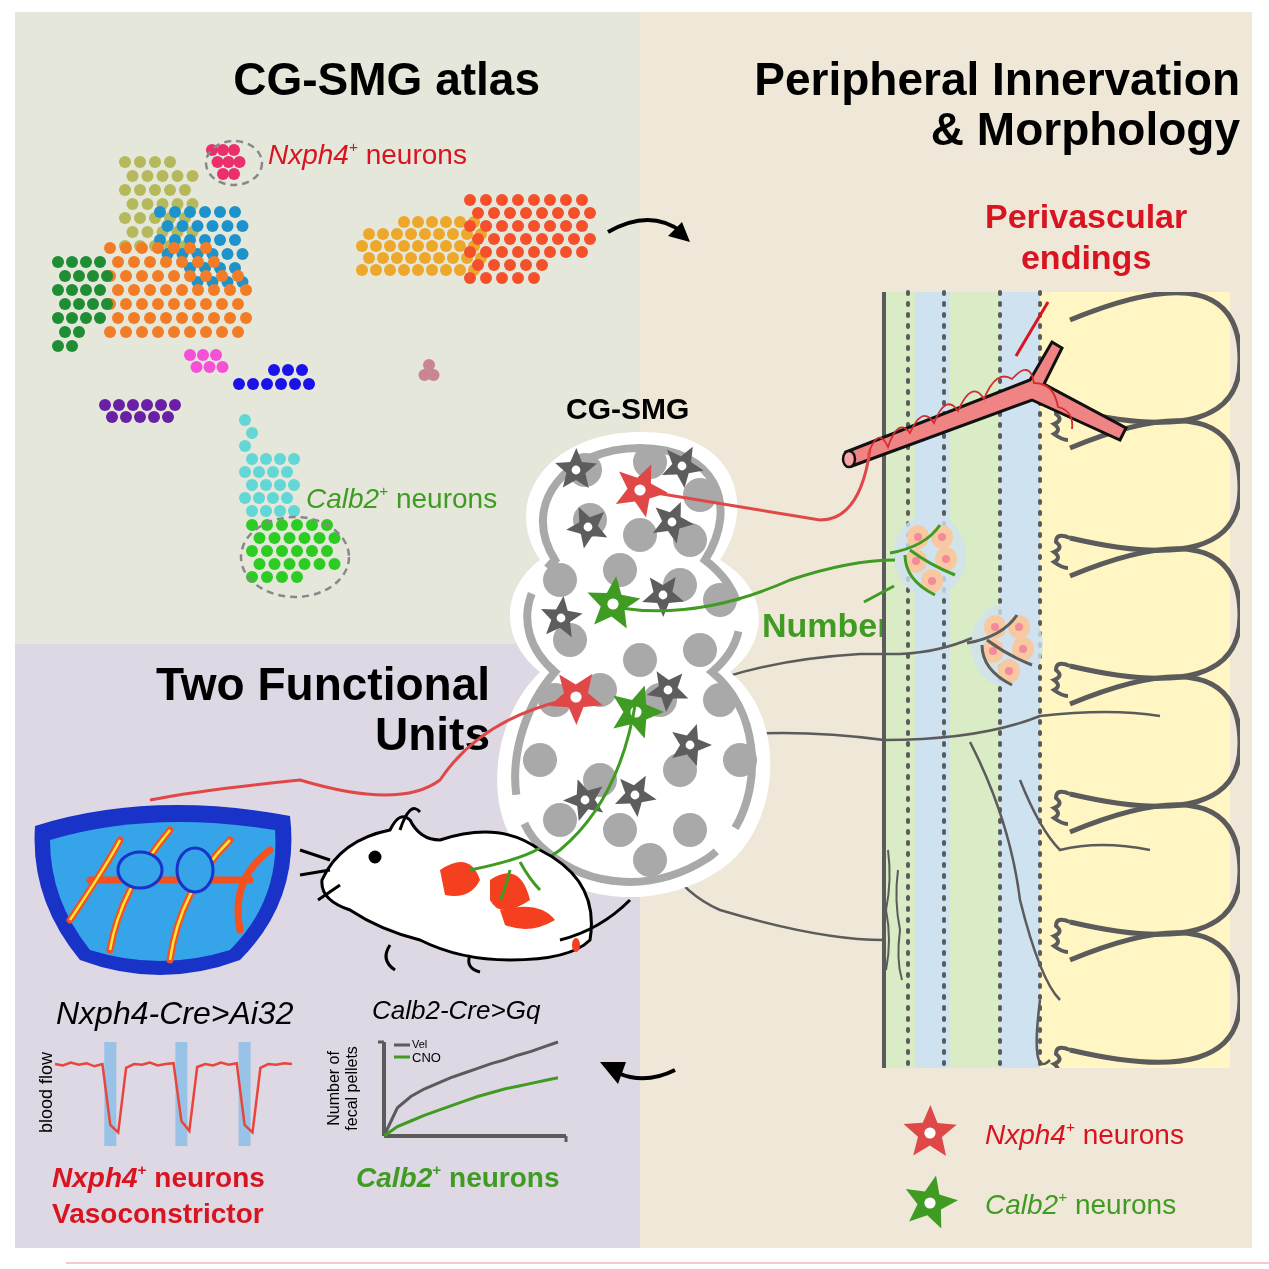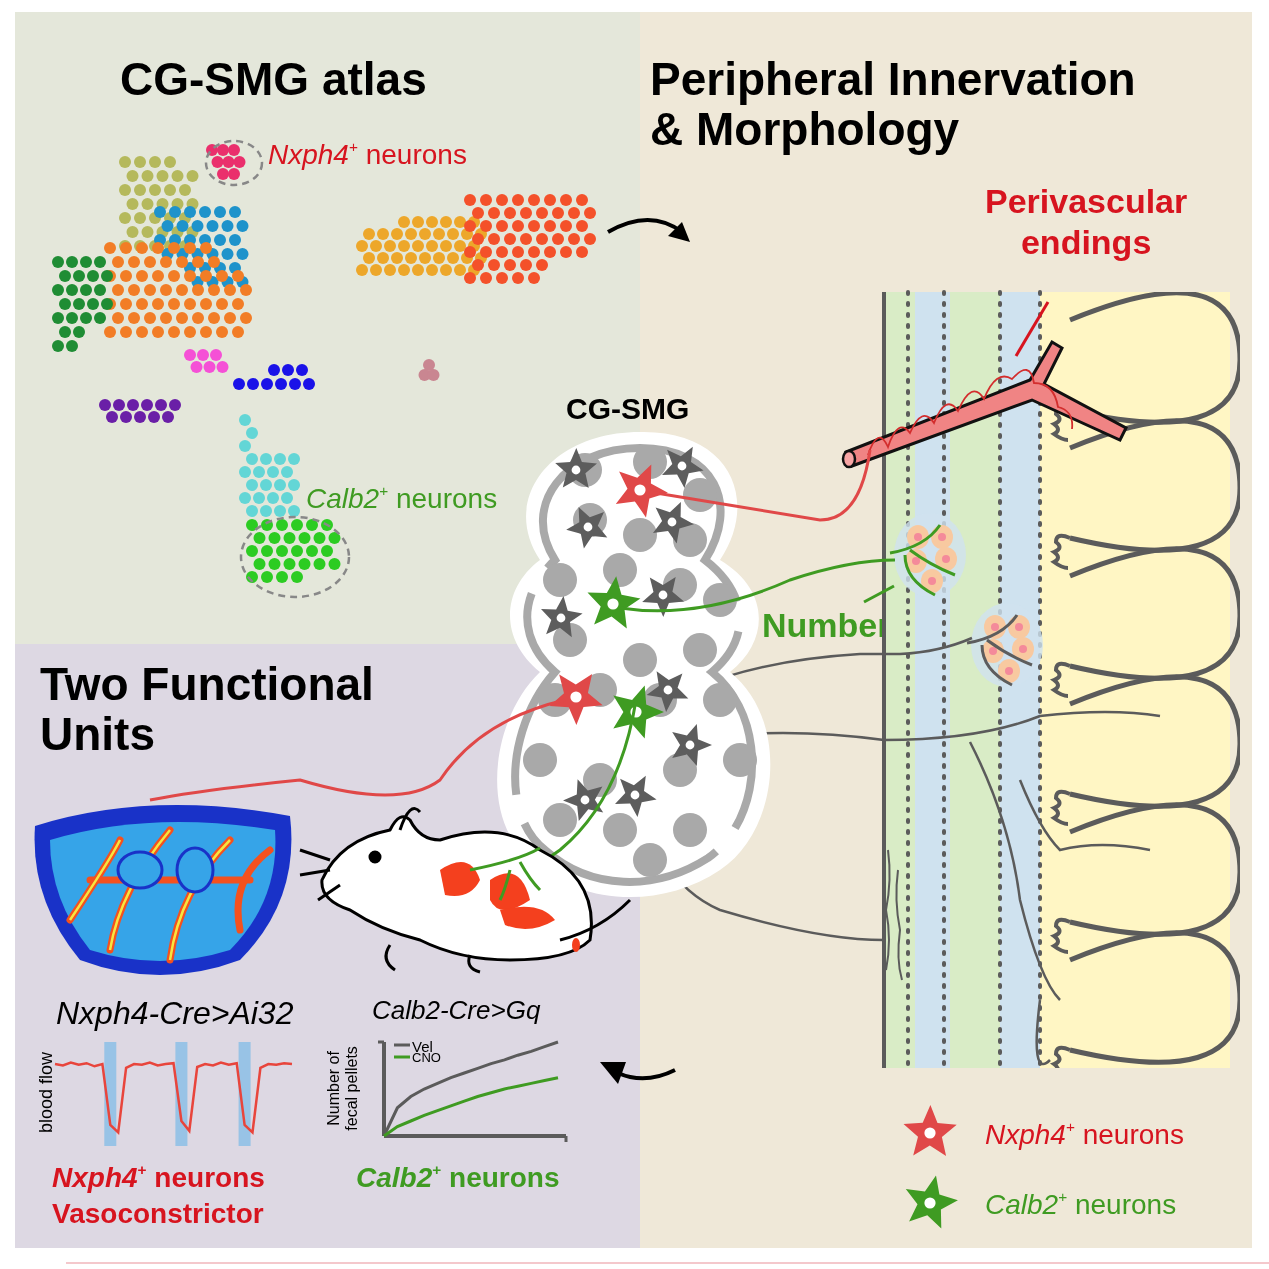--- a/index.html
+++ b/index.html
@@ -2,21 +2,21 @@
 <html><head>
 <meta charset="utf-8">
 <style>
   html, body { margin:0; padding:0; background:#ffffff; }
   body { width:1269px; height:1269px; position:relative; overflow:hidden; font-family:"Liberation Sans", sans-serif; }
   .panel { position:absolute; }
   #atlas-panel { left:15px; top:12px; width:625px; height:632px; background:#e4e7da; }
   #periph-panel { left:640px; top:12px; width:612px; height:1236px; background:#efe8d8; }
   #units-panel { left:15px; top:644px; width:625px; height:604px; background:#ddd8e3; }
   .bottom-line { position:absolute; left:66px; top:1262px; width:1203px; height:2px; background:#f4c8cc; }
-  .title { position:absolute; font-weight:bold; color:#000; text-align:left; line-height:1.08; }
+  .title { position:absolute; font-weight:bold; color:#000; text-align:right; line-height:1.08; }
   .lbl { position:absolute; white-space:nowrap; }
   .red { color:#d7141f; }
   .green { color:#3f9b22; }
   svg { position:absolute; left:0; top:0; overflow:visible; }
   i { font-style:italic; }
   sup { font-size:0.55em; vertical-align:0.75em; }
 </style>
 </head>
 <body>
 
@@ -31,21 +31,21 @@
   <div>&amp; Morphology</div>
 </div>
 <div class="title" style="left:40px;top:660px;width:450px;font-size:46px;">
   <div>Two Functional</div>
   <div>Units</div>
 </div>
 
 <div class="lbl red" style="left:268px;top:138px;font-size:28px;"><i>Nxph4</i><sup>+</sup><span> neurons</span></div>
 <div class="lbl green" style="left:306px;top:482px;font-size:28px;"><i>Calb2</i><sup>+</sup><span> neurons</span></div>
 
-<div class="lbl red" style="left:985px;top:181px;font-size:34px;font-weight:bold;text-align:center;line-height:1.2;">
+<div class="lbl red" style="left:985px;top:196px;font-size:34px;font-weight:bold;text-align:center;line-height:1.2;">
   <div>Perivascular</div>
   <div>endings</div>
 </div>
 <div class="lbl green" style="left:762px;top:606px;font-size:34px;font-weight:bold;">Number</div>
 <div class="lbl" style="left:566px;top:392px;font-size:30px;font-weight:bold;">CG-SMG</div>
 
 <svg id="art" width="1269" height="1269">
   <defs>
     <clipPath id="villusClip">
         <rect x="1040" y="292" width="200" height="776"></rect>
@@ -654,21 +654,21 @@
     </g>
   </svg>
 
 <div class="lbl" style="left:56px;top:995px;font-size:32px;font-style:italic;">Nxph4-Cre&gt;Ai32</div>
 <div class="lbl" style="left:372px;top:995px;font-size:26px;font-style:italic;">Calb2-Cre&gt;Gq</div>
 <div class="lbl" style="left:-4px;top:1082px;font-size:18px;transform:rotate(-90deg);transform-origin:center;width:100px;text-align:center;">blood flow</div>
 <div class="lbl" style="left:288px;top:1070px;font-size:16px;transform:rotate(-90deg);transform-origin:center;width:110px;text-align:center;line-height:1.15;">
   <div>Number of</div>
   <div>fecal pellets</div>
 </div>
-<div class="lbl" style="left:412px;top:1038px;font-size:15px;">Vel</div>
+<div class="lbl" style="left:412px;top:1038px;font-size:11px;">Vel</div>
 <div class="lbl" style="left:412px;top:1050px;font-size:13px;">CNO</div>
 
 <div class="lbl red" style="left:52px;top:1160px;font-size:28px;font-weight:bold;line-height:1.3;">
   <div><i>Nxph4</i><sup>+</sup><span> neurons</span></div>
   <div>Vasoconstrictor</div>
 </div>
 <div class="lbl green" style="left:356px;top:1160px;font-size:28px;font-weight:bold;line-height:1.3;text-align:center;">
   <div><i>Calb2</i><sup>+</sup><span> neurons</span></div>
 </div>
 

